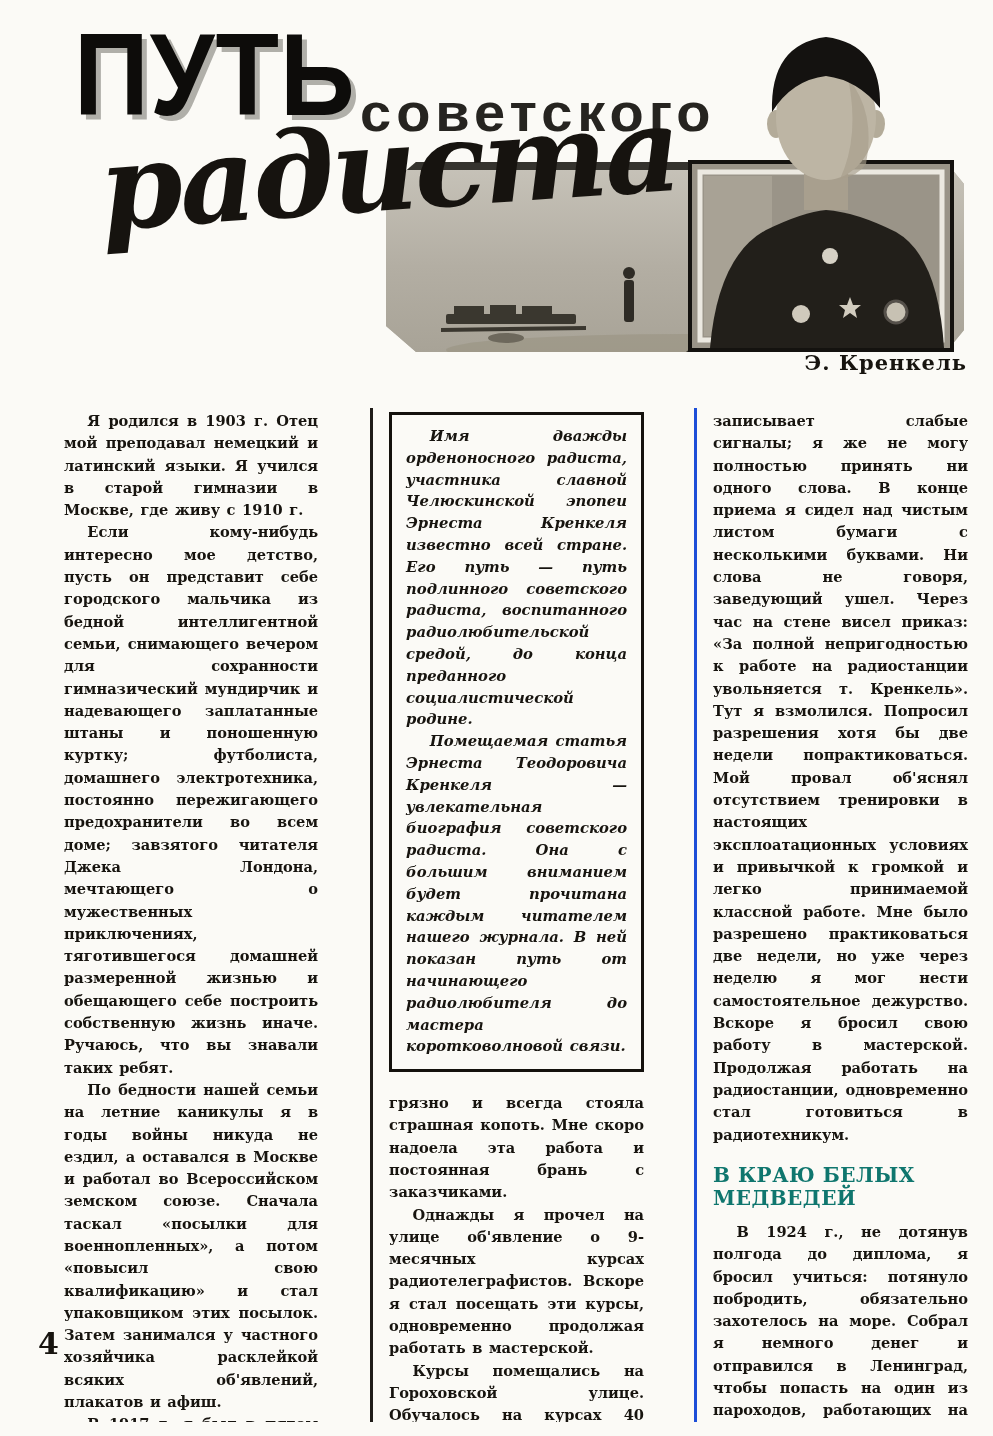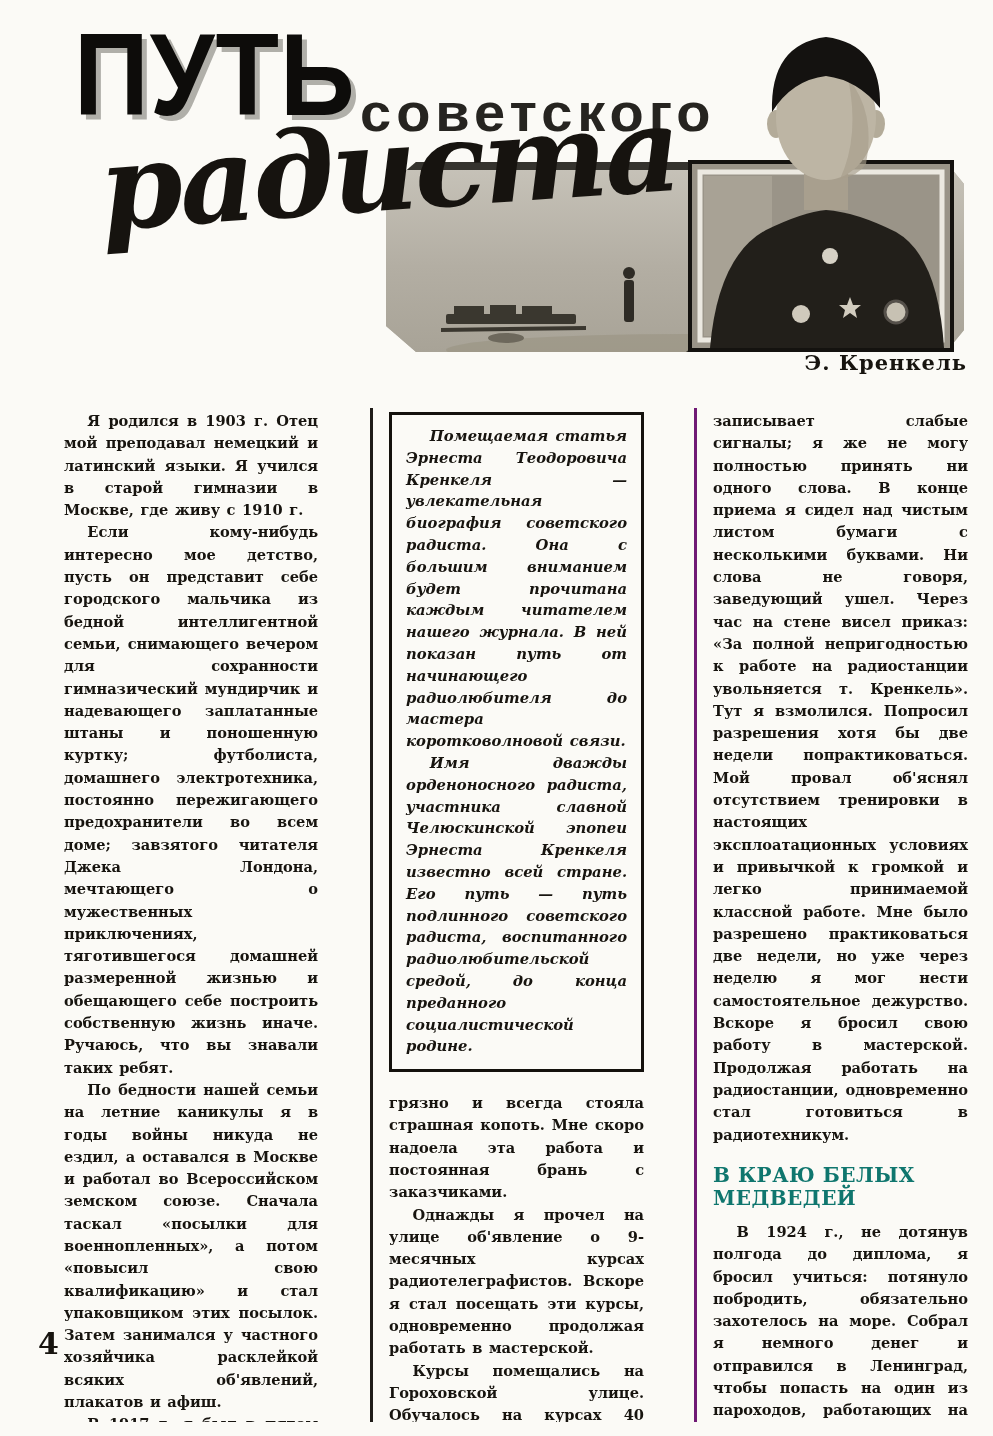--- a/index.html
+++ b/index.html
@@ -23,21 +23,21 @@
                 letter-spacing:-3px;transform:rotate(-4deg);transform-origin:left center;z-index:3;}
   .portrait{position:absolute;left:688px;top:16px;width:278px;height:338px;z-index:2;}
   .portrait svg{display:block;width:100%;height:100%;}
   .byline{position:absolute;right:26px;top:350px;font-weight:bold;font-size:21px;letter-spacing:1px;}
 
   
   .columns{position:absolute;left:38px;top:408px;width:932px;height:1014px;display:flex;gap:36px;}
   .col{box-sizing:border-box;overflow:hidden;height:100%;}
   .col1{width:320px;padding:2px 16px 0 26px;}
   .col2{width:312px;padding:2px 14px 0 16px;border-left:3px solid #1f1c18;}
-  .col3{width:300px;padding:2px 2px 0 16px;border-left:3px solid #701a75;}
+  .col3{width:300px;padding:2px 2px 0 16px;border-left:3px solid #1d4ed8;}
   .col p{margin:0;font-size:14.6px;line-height:22.3px;text-align:justify;text-indent:1.6em;
          font-weight:bold;word-spacing:1.5px;}
   .cont p:first-child{text-indent:0;}
   .box{border:3px solid #14110d;padding:10px 14px 12px;margin:2px 0 20px;}
   .box p{font-style:italic;font-size:14.8px;line-height:21.8px;}
   .section-heading{font-family:"DejaVu Serif",serif;font-weight:bold;font-size:20px;
                    line-height:1.18;letter-spacing:.5px;margin:18px 0 10px;color:#0f766e;}
   .page-number{position:absolute;left:38px;top:1326px;font-size:30px;font-weight:bold;}
 </style>
 </head>
@@ -104,22 +104,22 @@
   <main class="columns">
     <section class="col col1 cont-first">
         <p>Я родился в 1903 г. Отец мой преподавал немецкий и латинский языки. Я учился в старой гимназии в Москве, где живу с 1910 г.</p>
         <p>Если кому-нибудь интересно мое детство, пусть он представит себе городского мальчика из бедной интеллигентной семьи, снимающего вечером для сохранности гимназический мундирчик и надевающего заплатанные штаны и поношенную куртку; футболиста, домашнего электротехника, постоянно пережигающего предохранители во всем доме; завзятого читателя Джека Лондона, мечтающего о мужественных приключениях, тяготившегося домашней размеренной жизнью и обещающего себе построить собственную жизнь иначе. Ручаюсь, что вы знавали таких ребят.</p>
         <p>По бедности нашей семьи на летние каникулы я в годы войны никуда не ездил, а оставался в Москве и работал во Всероссийском земском союзе. Сначала таскал «посылки для военнопленных», а потом «повысил свою квалификацию» и стал упаковщиком этих посылок. Затем занимался у частного хозяйчика расклейкой всяких об'явлений, плакатов и афиш.</p>
         <p>В 1917 г. я был в пятом классе гимназии. Революцию воспринял довольно своеобразно. Решил, что мне довольно учиться. Надо сказать, что и домашнее положение много способствовало этому решению. Нужно было думать о заработке. Отец начал болеть и не работал. Работали мать и я. Я устроился в маленькую ремонтную мастерскую одного знакомого моего отца. Там чинились мясорубки, примусы, кастрюльки, детские коляски и т. п. Работали мы вдвоем. В мастерской было темно,</p>
       </section>
 
     <section class="col col2">
       <div class="box">
+          <p>Имя дважды орденоносного радиста, участника славной Челюскинской эпопеи Эрнеста Кренкеля известно всей стране. Его путь — путь подлинного советского радиста, воспитанного радиолюбительской средой, до конца преданного социалистической родине.</p>
           <p>Помещаемая статья Эрнеста Теодоровича Кренкеля — увлекательная биография советского радиста. Она с большим вниманием будет прочитана каждым читателем нашего журнала. В ней показан путь от начинающего радиолюбителя до мастера коротковолновой связи.</p>
-          <p>Имя дважды орденоносного радиста, участника славной Челюскинской эпопеи Эрнеста Кренкеля известно всей стране. Его путь — путь подлинного советского радиста, воспитанного радиолюбительской средой, до конца преданного социалистической родине.</p>
         </div>
       <div class="cont">
           <p>грязно и всегда стояла страшная копоть. Мне скоро надоела эта работа и постоянная брань с заказчиками.</p>
           <p>Однажды я прочел на улице об'явление о 9-месячных курсах радиотелеграфистов. Вскоре я стал посещать эти курсы, одновременно продолжая работать в мастерской.</p>
           <p>Курсы помещались на Гороховской улице. Обучалось на курсах 40 человек. В помещении было холодно. Каждый вечер выдавалось «усиленное» питание — кусок черного хлеба и чайная ложка повидла. Во время приема на-слух мерзли руки. В классе мы сидели в пальто.</p>
         </div>
     </section>
 
     <section class="col col3">
       <div class="cont">

